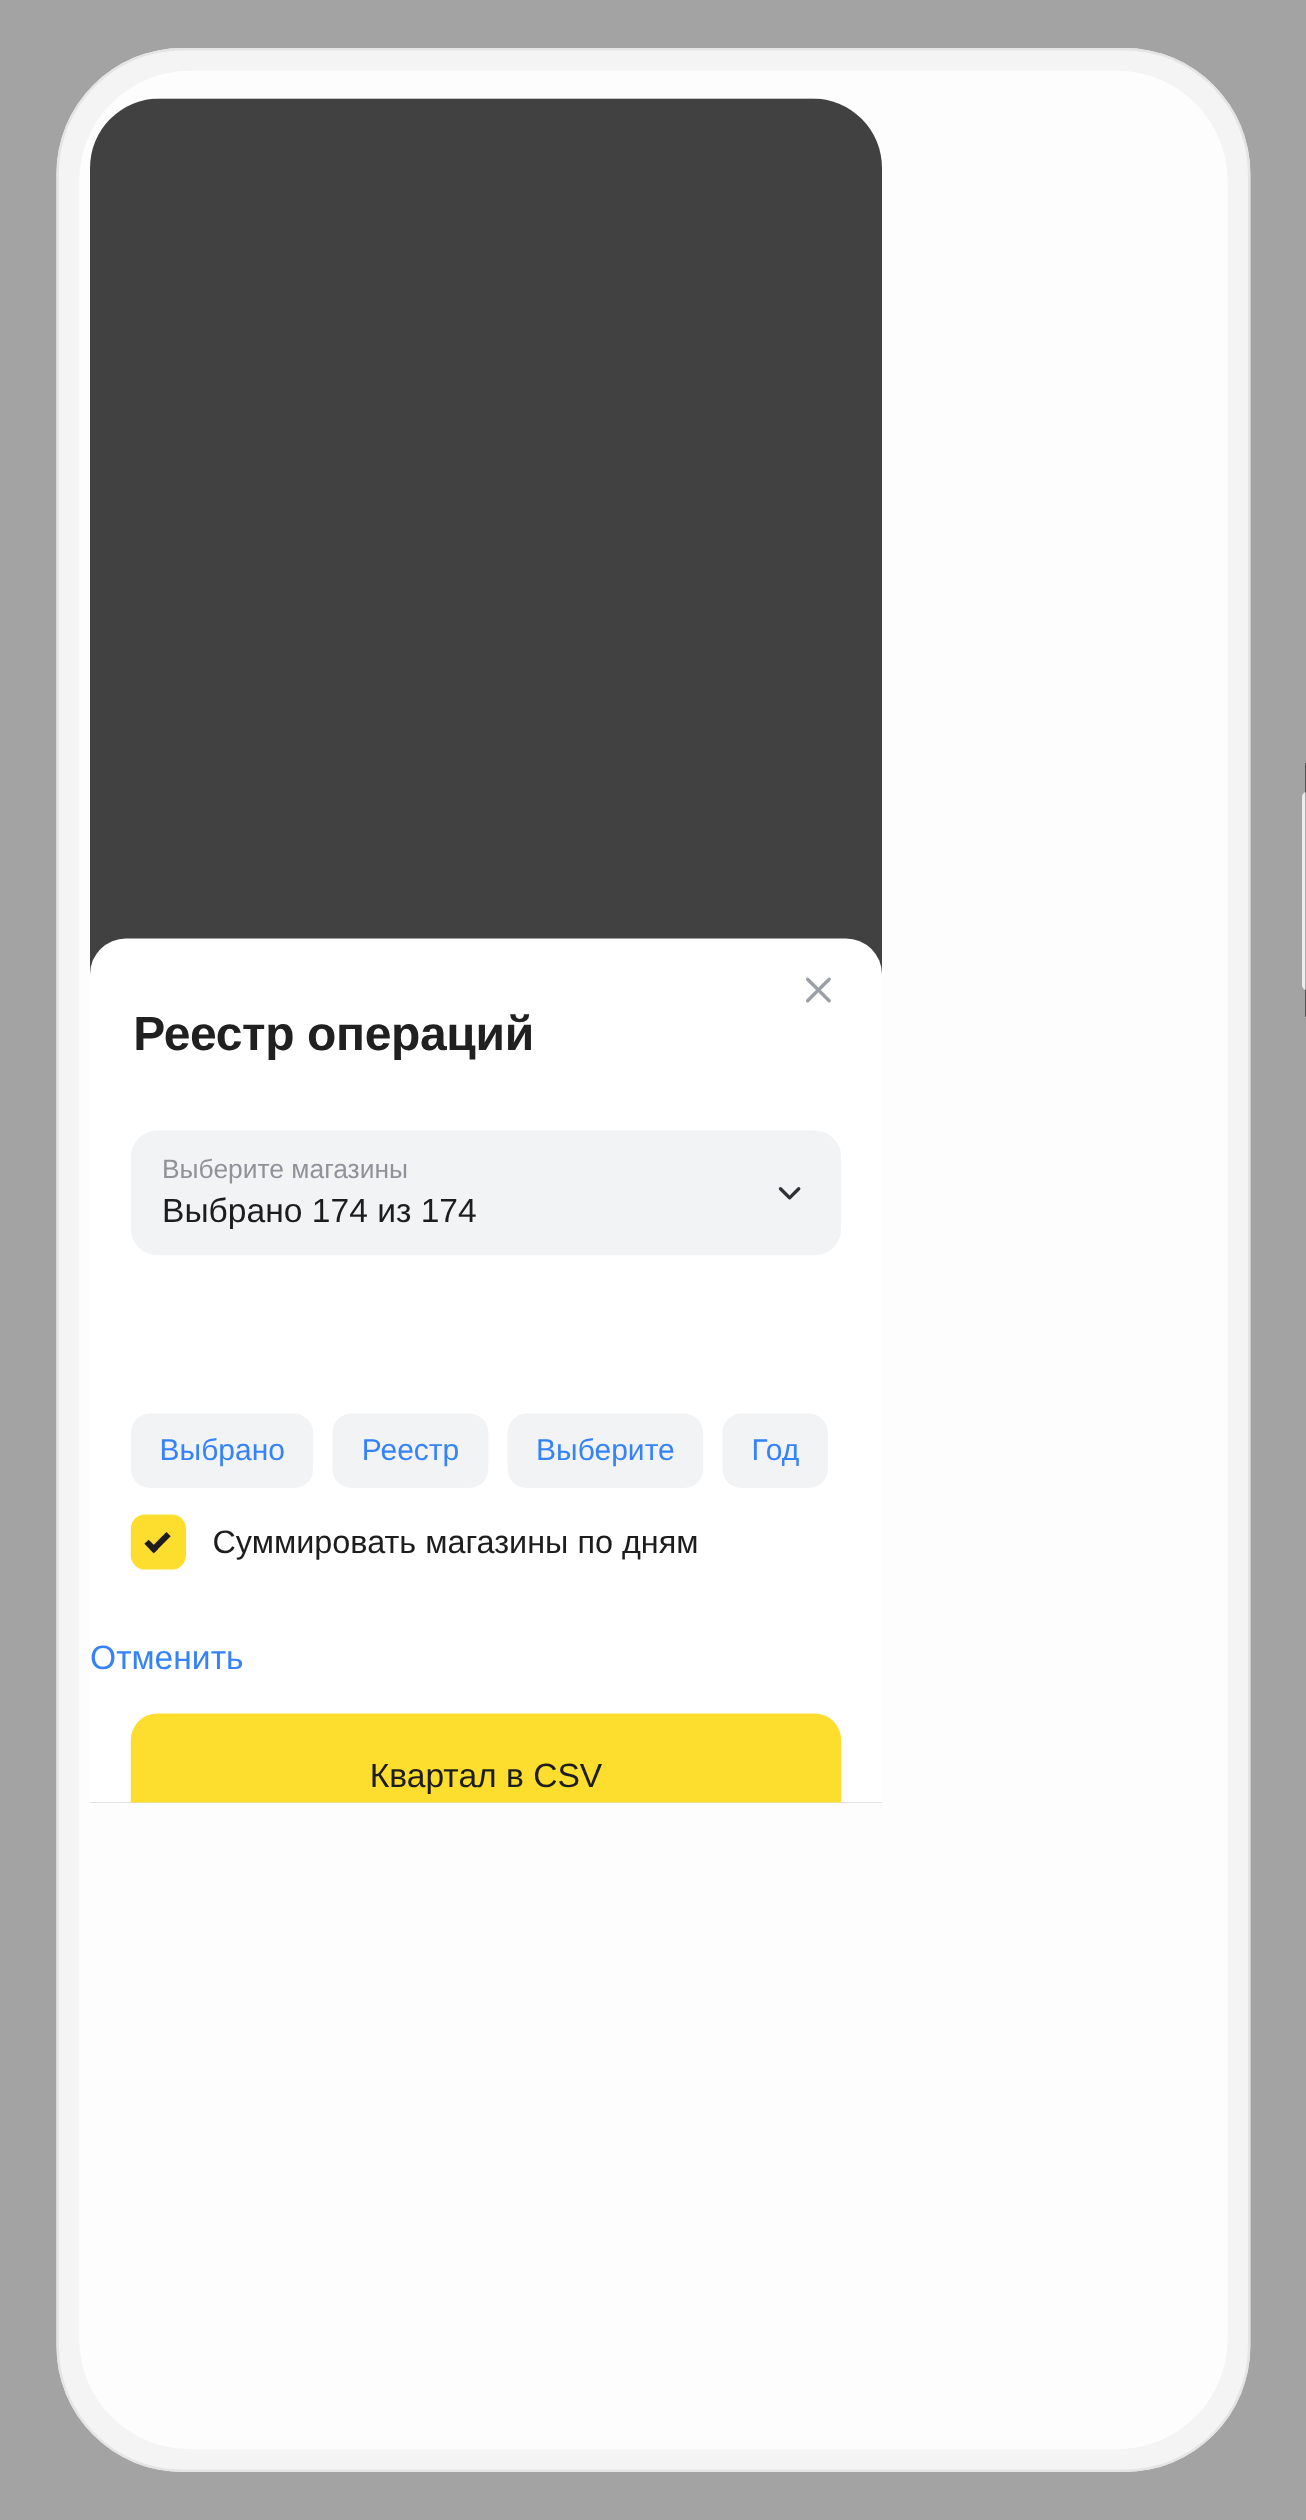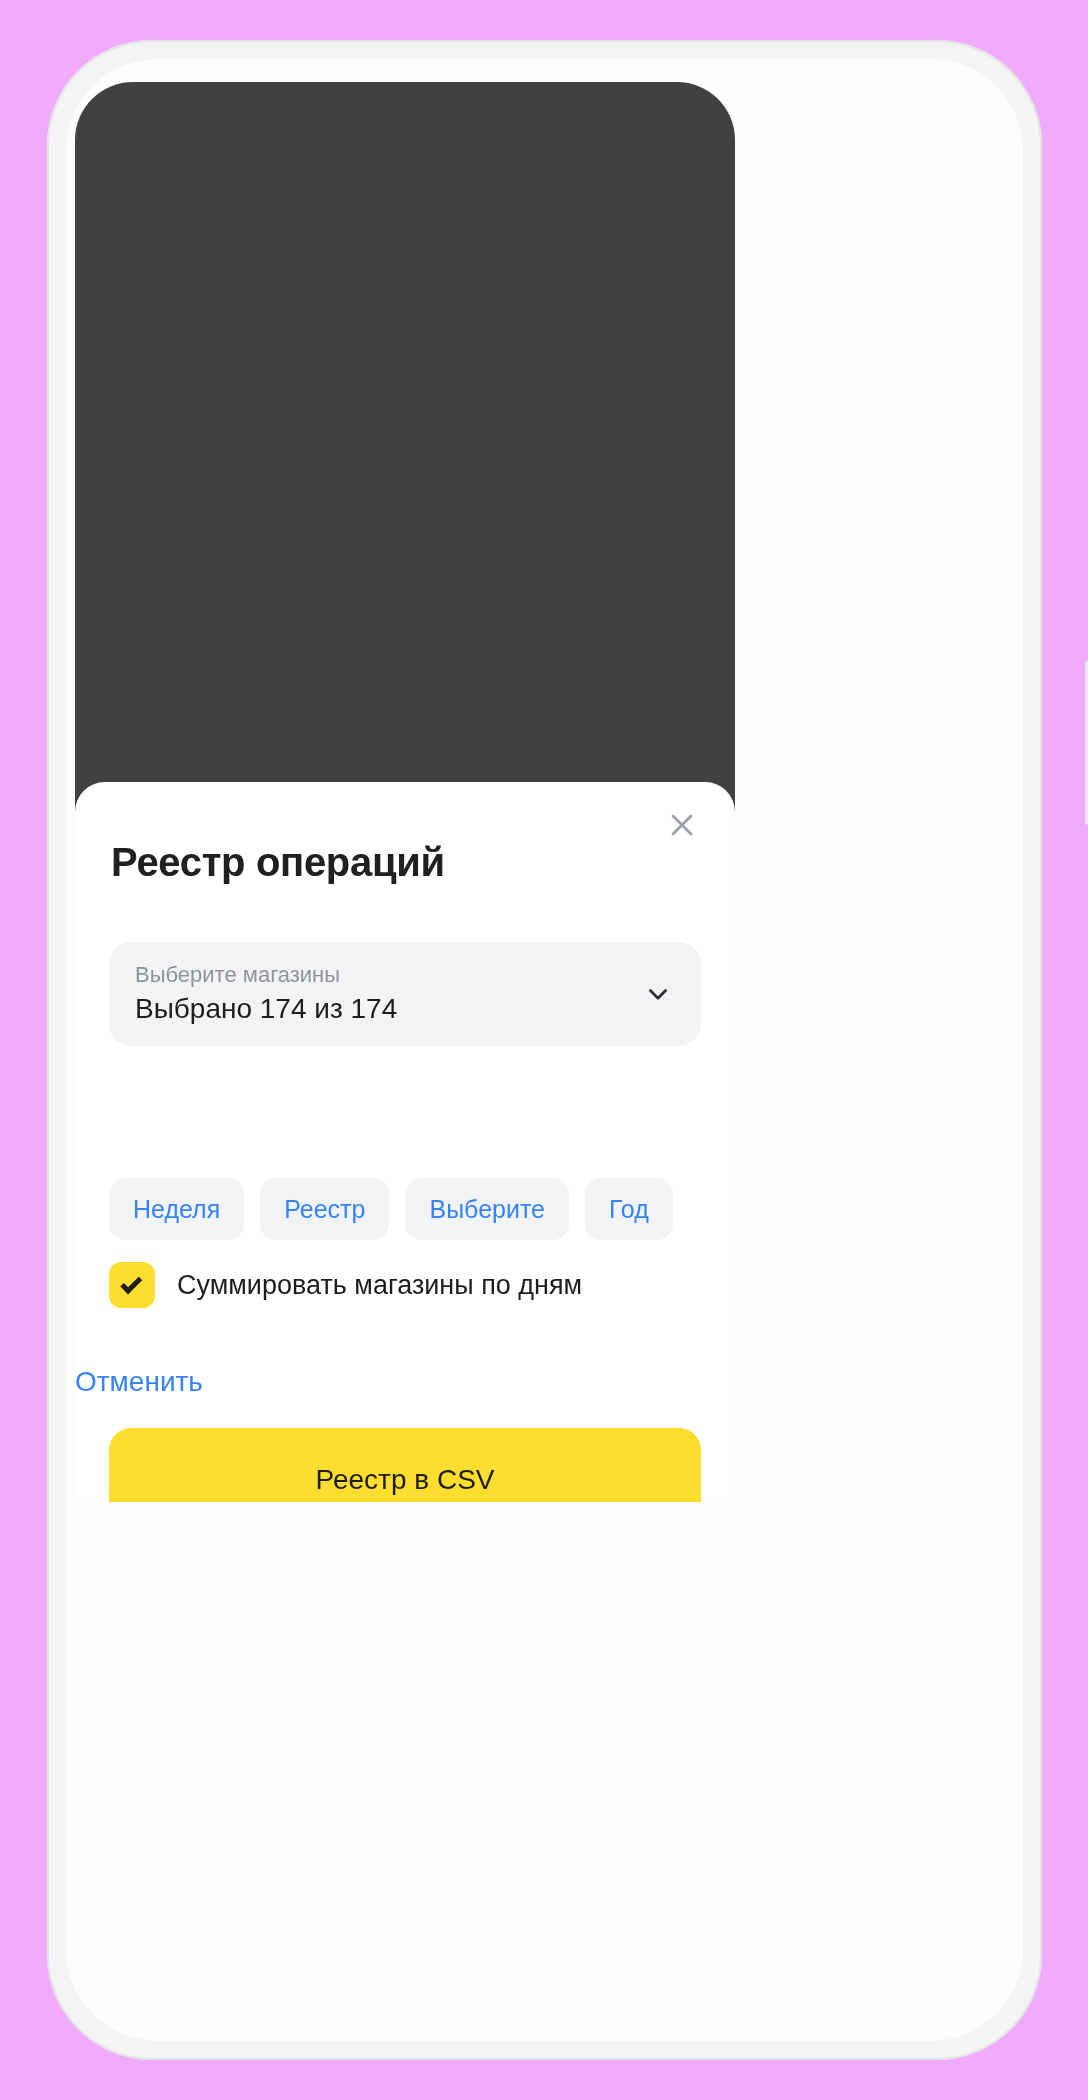--- a/index.html
+++ b/index.html
@@ -2,21 +2,21 @@
 <html><head>
 <meta charset="utf-8">
 <style>
   * { margin:0; padding:0; box-sizing:border-box; }
   html, body {
     width:1088px; height:2100px;
     background:#000;
     font-family:"Liberation Sans", sans-serif;
     overflow:hidden;
   }
-  #root { position:relative; width:1088px; height:2100px; background:#f0abfc; }
+  #root { position:relative; width:1088px; height:2100px; background:#a3a3a3; }
 
   
   .phone-frame{
     position:absolute; left:47px; top:40px;
     width:995px; height:2020px;
     background:#f4f4f4;
     border-radius:105px;
     box-shadow:0 0 0 2px #e4e4e4 inset;
   }
   .phone-frame .inner-bezel{
@@ -337,31 +337,31 @@
         <div class="fvalue">Выбрано 174 из 174</div>
         <div class="ftrail">
           <svg width="30" height="30" viewBox="0 0 30 30">
             <path d="M7.4 11.6 L15 19.2 L22.6 11.6" fill="none" stroke="#2f3134" stroke-width="2.8" stroke-linecap="round" stroke-linejoin="round"></path>
           </svg>
         </div>
       </div>
 
 
       <div class="chips">
-        <div class="chip">Неделя</div>
+        <div class="chip">Выбрано</div>
         <div class="chip">Реестр</div>
         <div class="chip">Выберите</div>
         <div class="chip">Год</div>
       </div>
 
       <div class="checkrow">
         <div class="cbox">
           <div class="check-mark"></div>
         </div>
         <div class="check-label">Суммировать магазины по дням</div>
       </div>
 
       <div class="cancel-btn">Отменить</div>
-      <div class="primary-btn">Реестр в CSV</div>
+      <div class="primary-btn">Квартал в CSV</div>
     </div>
 
   </div>
 </div>
 
 </body></html>

